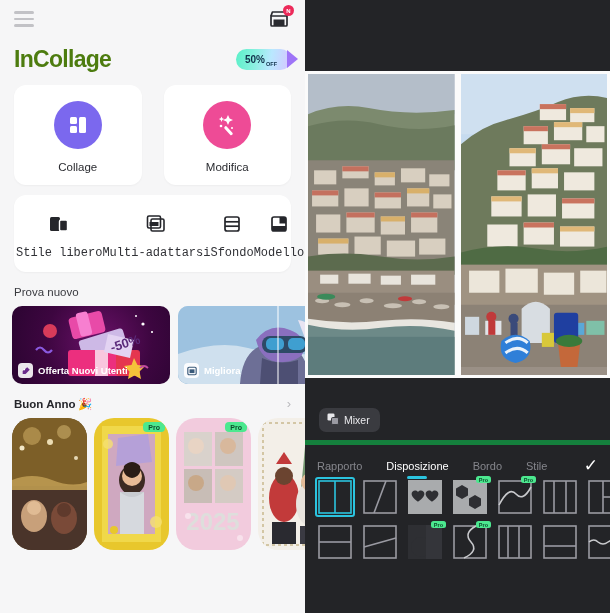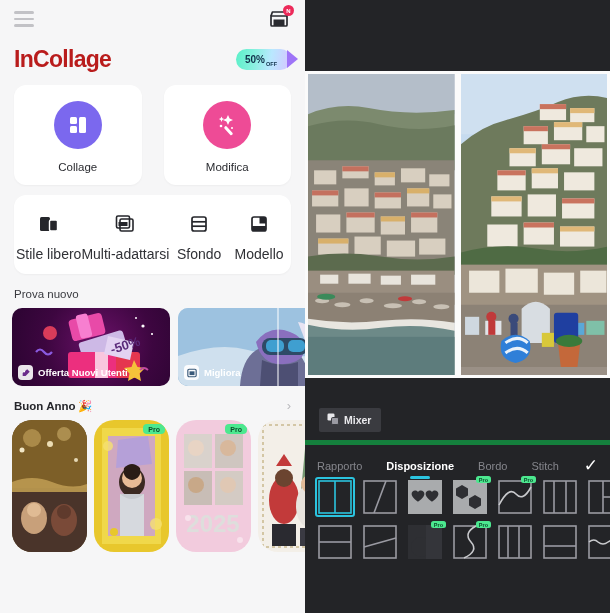--- a/index.html
+++ b/index.html
@@ -31,21 +31,21 @@
     border-radius: 50%; width: 11px; height: 11px;
     display: flex; align-items: center; justify-content: center;
     line-height: 1;
   }
 
   .brand-row {
     display: flex; align-items: center; justify-content: space-between;
     padding: 8px 14px 4px 14px;
   }
   .brand {
-    font-size: 23px; font-weight: bold; color: #b91c1c;
+    font-size: 23px; font-weight: bold; color: #4d7c0f;
     letter-spacing: -0.7px;
   }
   .promo-badge {
     position: relative; display: flex; align-items: center;
     background: linear-gradient(100deg, #5af0c8 0%, #8af0e0 35%, #b9e8ff 62%, #d8c4ff 100%);
     border-radius: 11px; padding: 3px 14px 3px 9px; height: 21px;
   }
   .promo-badge .pct { font-size: 10px; font-weight: bold; color: #10304a; line-height: 1; }
   .promo-badge .off { font-size: 5.5px; font-weight: bold; color: #10304a; margin-left: 1px; align-self: flex-end; }
   .promo-arrow {
@@ -66,21 +66,21 @@
   .circ.pink { background: #ee4b96; }
   .big-card .lbl { font-size: 11.5px; color: #2a2b30; margin-top: 12px; }
 
   .tools-card {
     margin: 10px 14px 0 14px; background: #fff; border-radius: 12px;
     display: flex; padding: 16px 2px 12px 2px;
     box-shadow: 0 1px 2px rgba(0,0,0,0.04);
   }
   .tool { flex: 1; display: flex; flex-direction: column; align-items: center; cursor: pointer; }
   .tool .ico { height: 26px; display: flex; align-items: center; justify-content: center; }
-  .tool .lbl { font-size: 14px; color: #303136; margin-top: 9px; white-space: nowrap; }
+  .tool .lbl { font-size: 12px; color: #303136; margin-top: 9px; white-space: nowrap; font-family: Liberation Mono, monospace; }
 
   .sec-title { font-size: 11.5px; color: #3a3b40; padding: 14px 14px 8px 14px; }
   .sec-title-row {
     display: flex; align-items: center; justify-content: space-between;
     padding: 12px 14px 7px 14px;
     border-radius: 6px;
   }
   .sec-title-row .t { font-size: 11.5px; color: #25262b; font-weight: 600; }
   .chev { color: #b9b9bd; font-size: 13px; }
 
@@ -121,34 +121,34 @@
     position: absolute; top: 71px; left: 0; right: 0; height: 307px;
     background: #fbfbfb; display: flex; gap: 6px;
     padding: 3px; align-items: stretch;
   }
   .cell { flex: 1; overflow: hidden; position: relative; }
 
   .mixer-row { position: absolute; top: 408px; left: 14px; }
   .mixer-btn {
     display: inline-flex; align-items: center; gap: 5px;
     background: #3a3b40; color: #e9e9ec; font-size: 10.5px;
-    font-weight: bold; border-radius: 2px; padding: 5px 10px 5px 8px;
+    font-weight: normal; border-radius: 7px; padding: 5px 10px 5px 8px;
     cursor: pointer;
   }
 
   .tabbar {
     position: absolute; top: 440px; left: 0; right: 0;
     border-top: 5px solid #15803d;
     display: flex; align-items: center; padding: 10px 12px 0 12px;
   }
   .tab {
     font-size: 11px; color: #85868c; margin-right: 24px;
     position: relative; padding-bottom: 7px; cursor: pointer; white-space: nowrap;
   }
-  .tab.active { color: #fff; font-weight: bold; }
+  .tab.active { color: #fff; font-weight: normal; }
   .tab.active::after {
     content: ""; position: absolute; left: 50%; transform: translateX(-50%);
     bottom: 0; width: 20px; height: 2.5px; background: #2bc4df; border-radius: 2px;
   }
   .check { margin-left: auto; color: #fff; font-size: 17px; cursor: pointer; padding-bottom: 7px; }
 
   .layout-grid {
     position: absolute; top: 478px; left: 0; right: 0;
     display: flex; flex-wrap: wrap; gap: 7px; padding: 0 0 0 11px;
     width: 330px;
@@ -545,21 +545,21 @@
           </svg>
         </span>
         <span>Mixer</span>
       </div>
     </div>
 
     <div class="tabbar">
       <div class="tab">Rapporto</div>
       <div class="tab active">Disposizione</div>
       <div class="tab">Bordo</div>
-      <div class="tab">Stitch</div>
+      <div class="tab">Stile</div>
       <div class="check">✓</div>
     </div>
 
     <div class="layout-grid">
 
       <div class="lay sel">
         <svg width="38" height="38" viewBox="0 0 38 38">
           <rect x="3" y="3" width="32" height="32" fill="none" stroke="#2bc4df" stroke-width="1.6"></rect>
           <line x1="19" y1="3" x2="19" y2="35" stroke="#2bc4df" stroke-width="1.6"></line>
         </svg>

